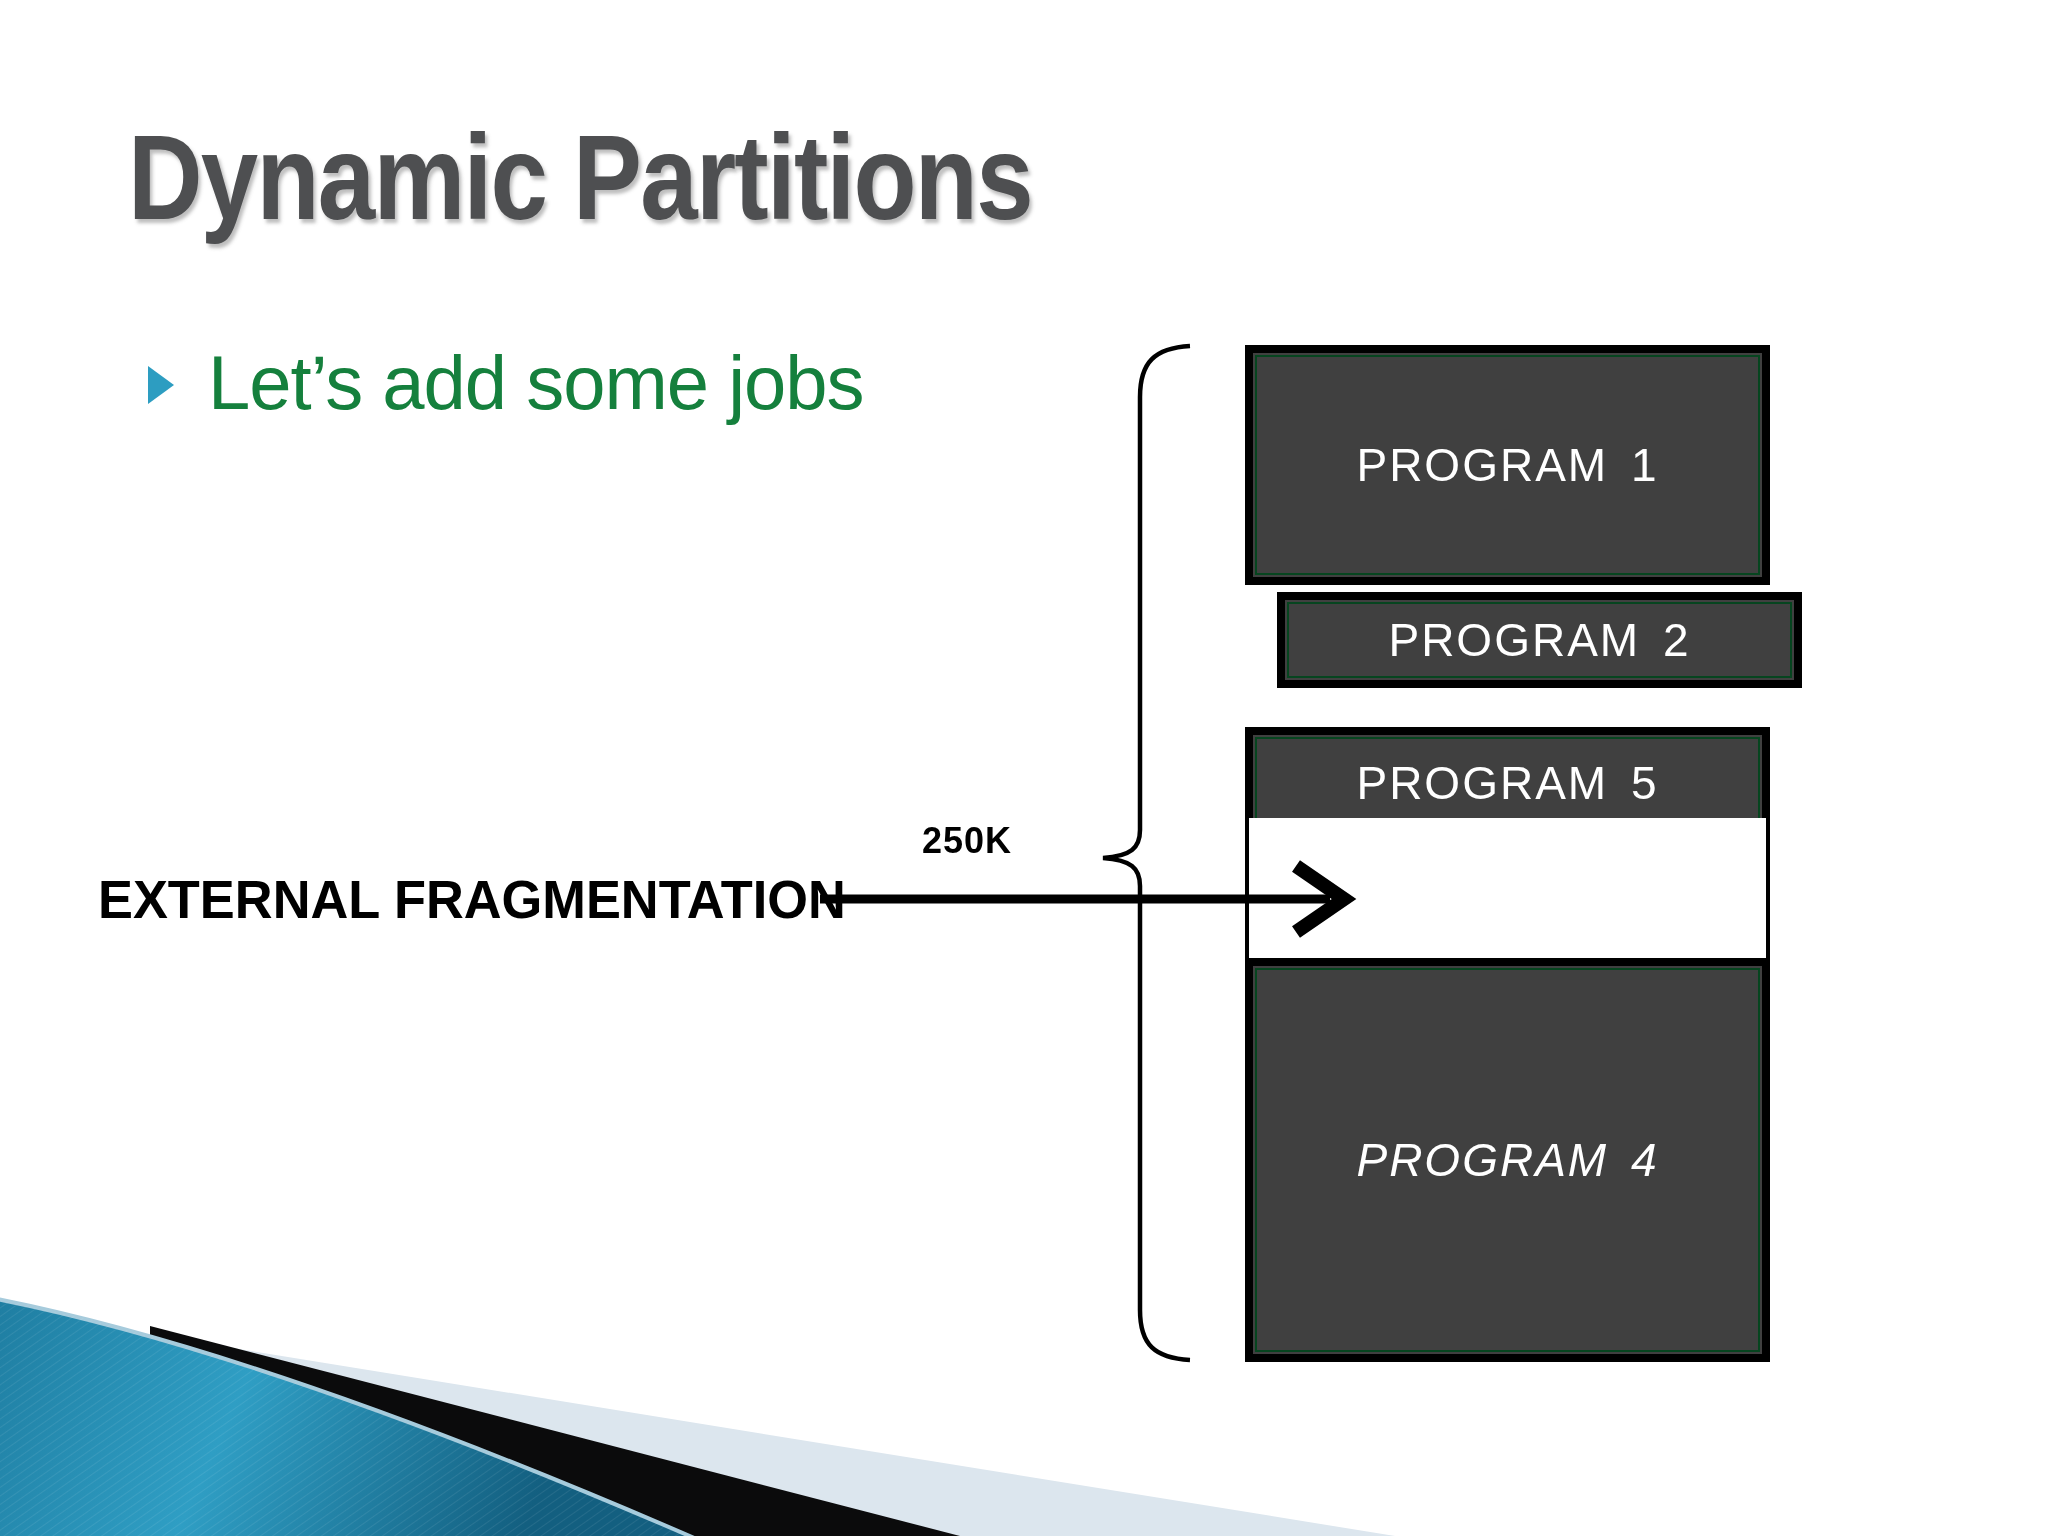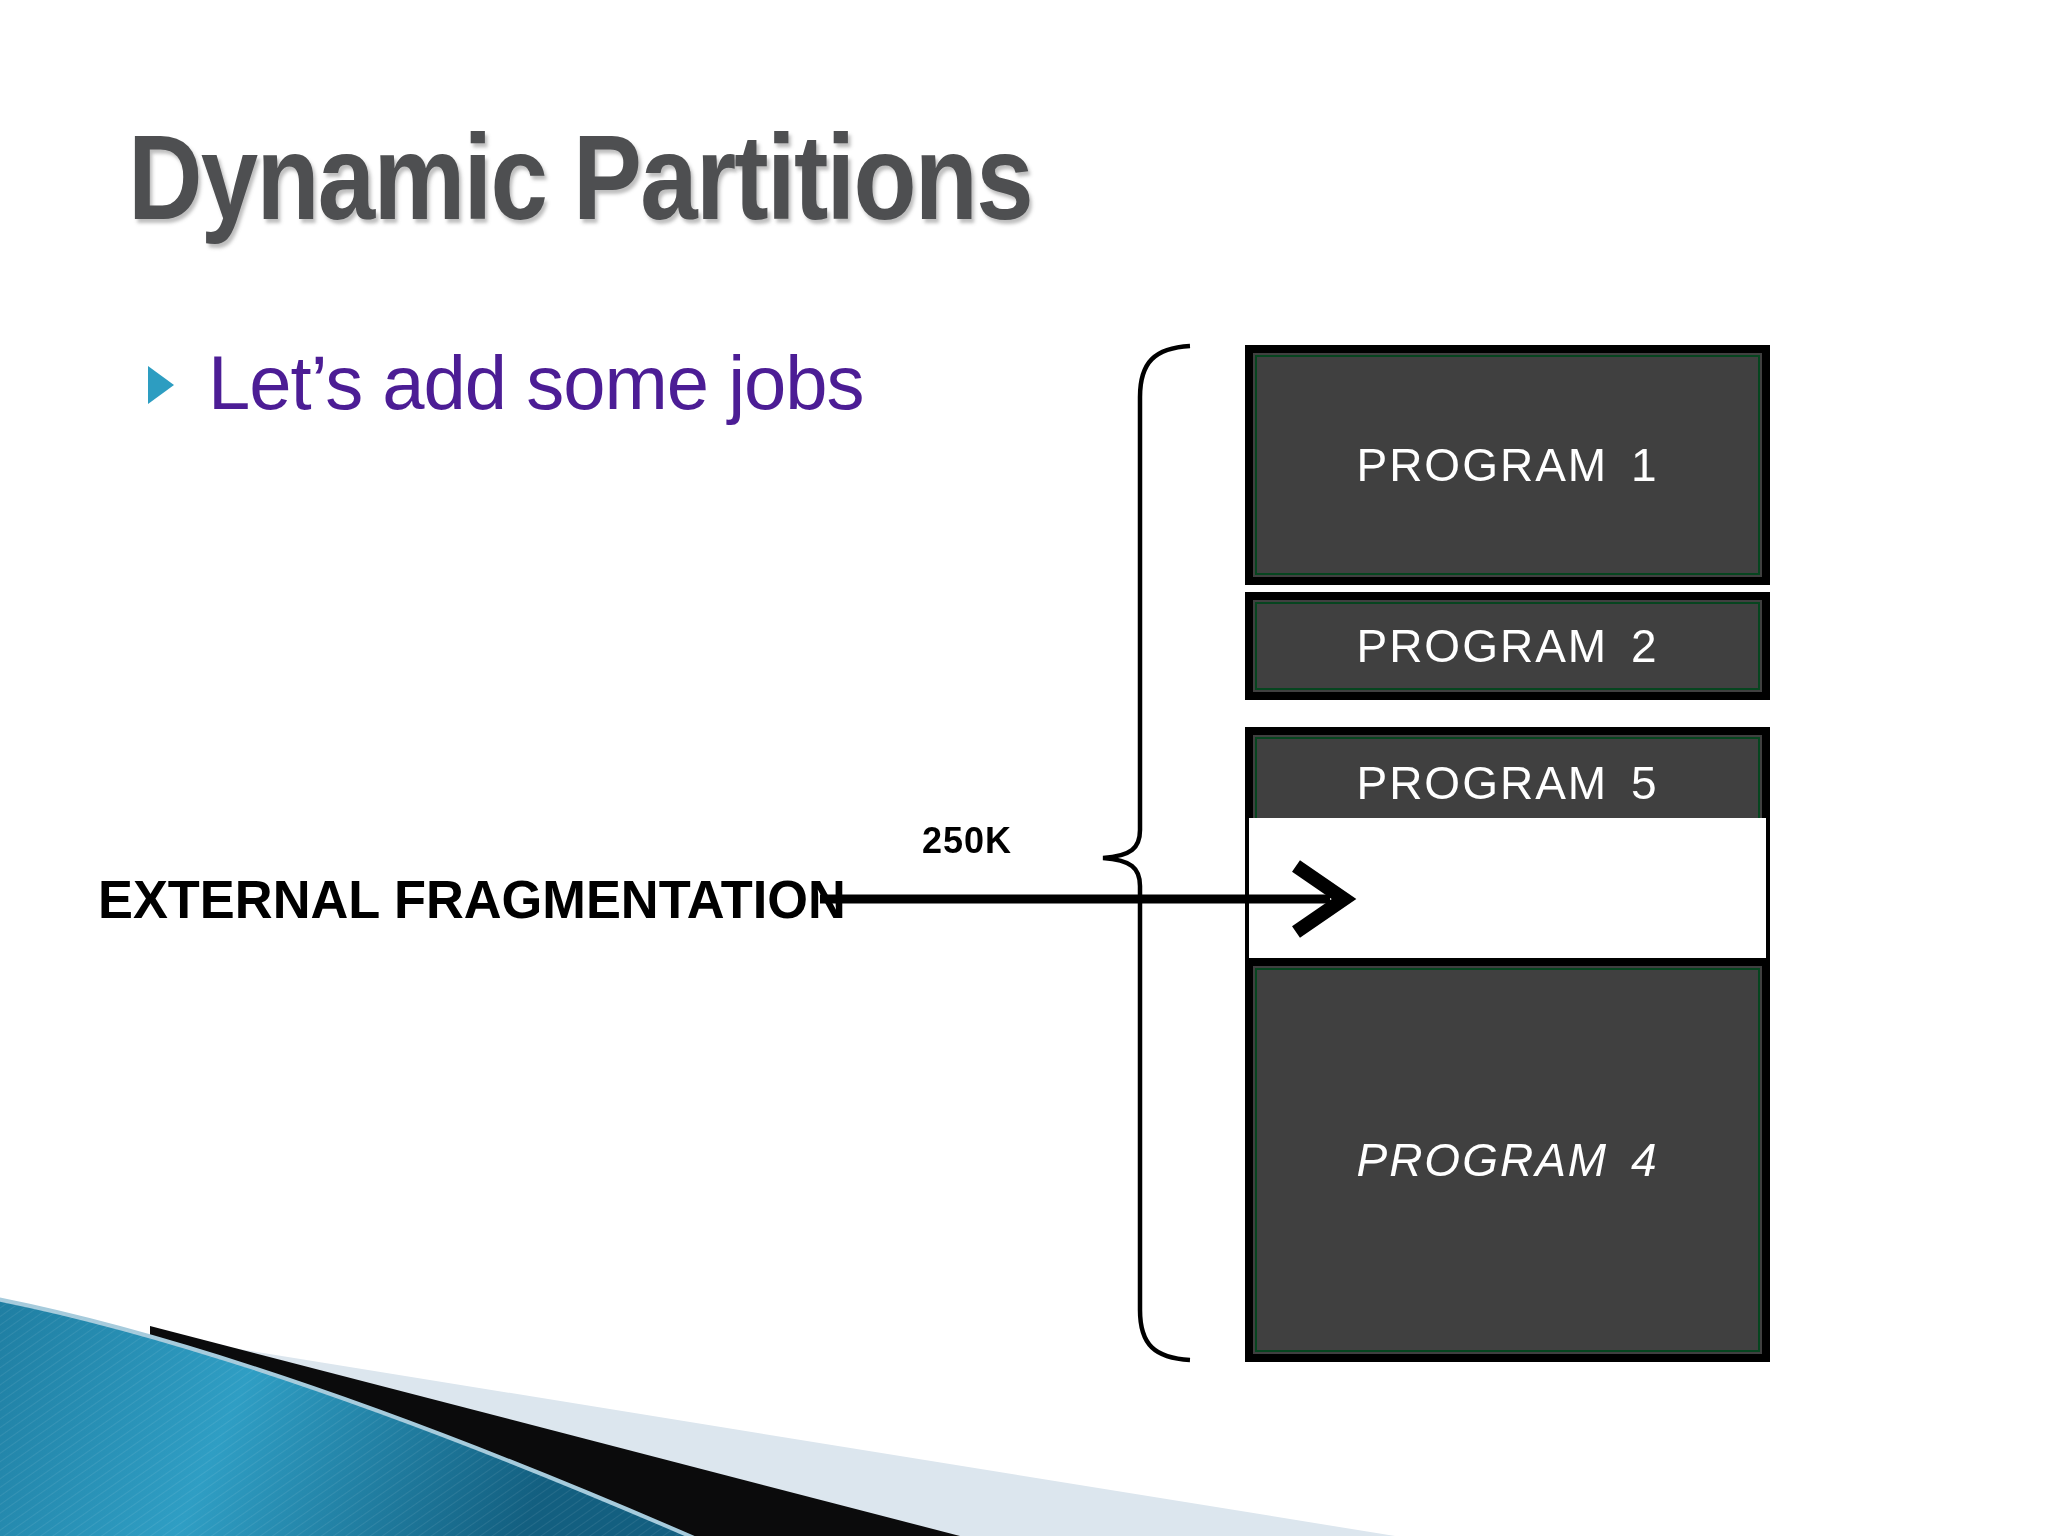--- a/index.html
+++ b/index.html
@@ -33,21 +33,21 @@
     border-left:26px solid #2d9dc1;
     border-top:19px solid transparent;
     border-bottom:19px solid transparent;
   }
   .bullet-text{
     position:absolute;
     left:208px;top:338px;
     font-size:76px;
     line-height:89px;
     letter-spacing:-1px;
-    color:#4c1d95;
+    color:#15803d;
     white-space:nowrap;
   }
 
   
   .size-label{
     position:absolute;
     left:922px;top:820px;
     font-size:36px;
     font-weight:700;
     letter-spacing:1px;
@@ -86,21 +86,21 @@
     pointer-events:none;
   }
   .mem-box .mem-label{
     color:#ffffff;
     font-size:46px;
     letter-spacing:2px;
     word-spacing:8px;
     white-space:nowrap;
   }
   .box-p1{top:345px;height:240px;}
-  .box-p2{top:592px;height:108px;}
+  .box-p2{top:592px;height:96px;margin-left:32px;}
   .box-p5{top:707px;height:111px;margin-top:20px;}
   .box-p4{top:958px;height:404px;font-style:italic;}
   .mem-hole{
     position:absolute;
     left:1245px;top:818px;
     width:525px;height:140px;
     box-sizing:border-box;
     background:#ffffff;
     border-left:4px solid #000;
     border-right:4px solid #000;

